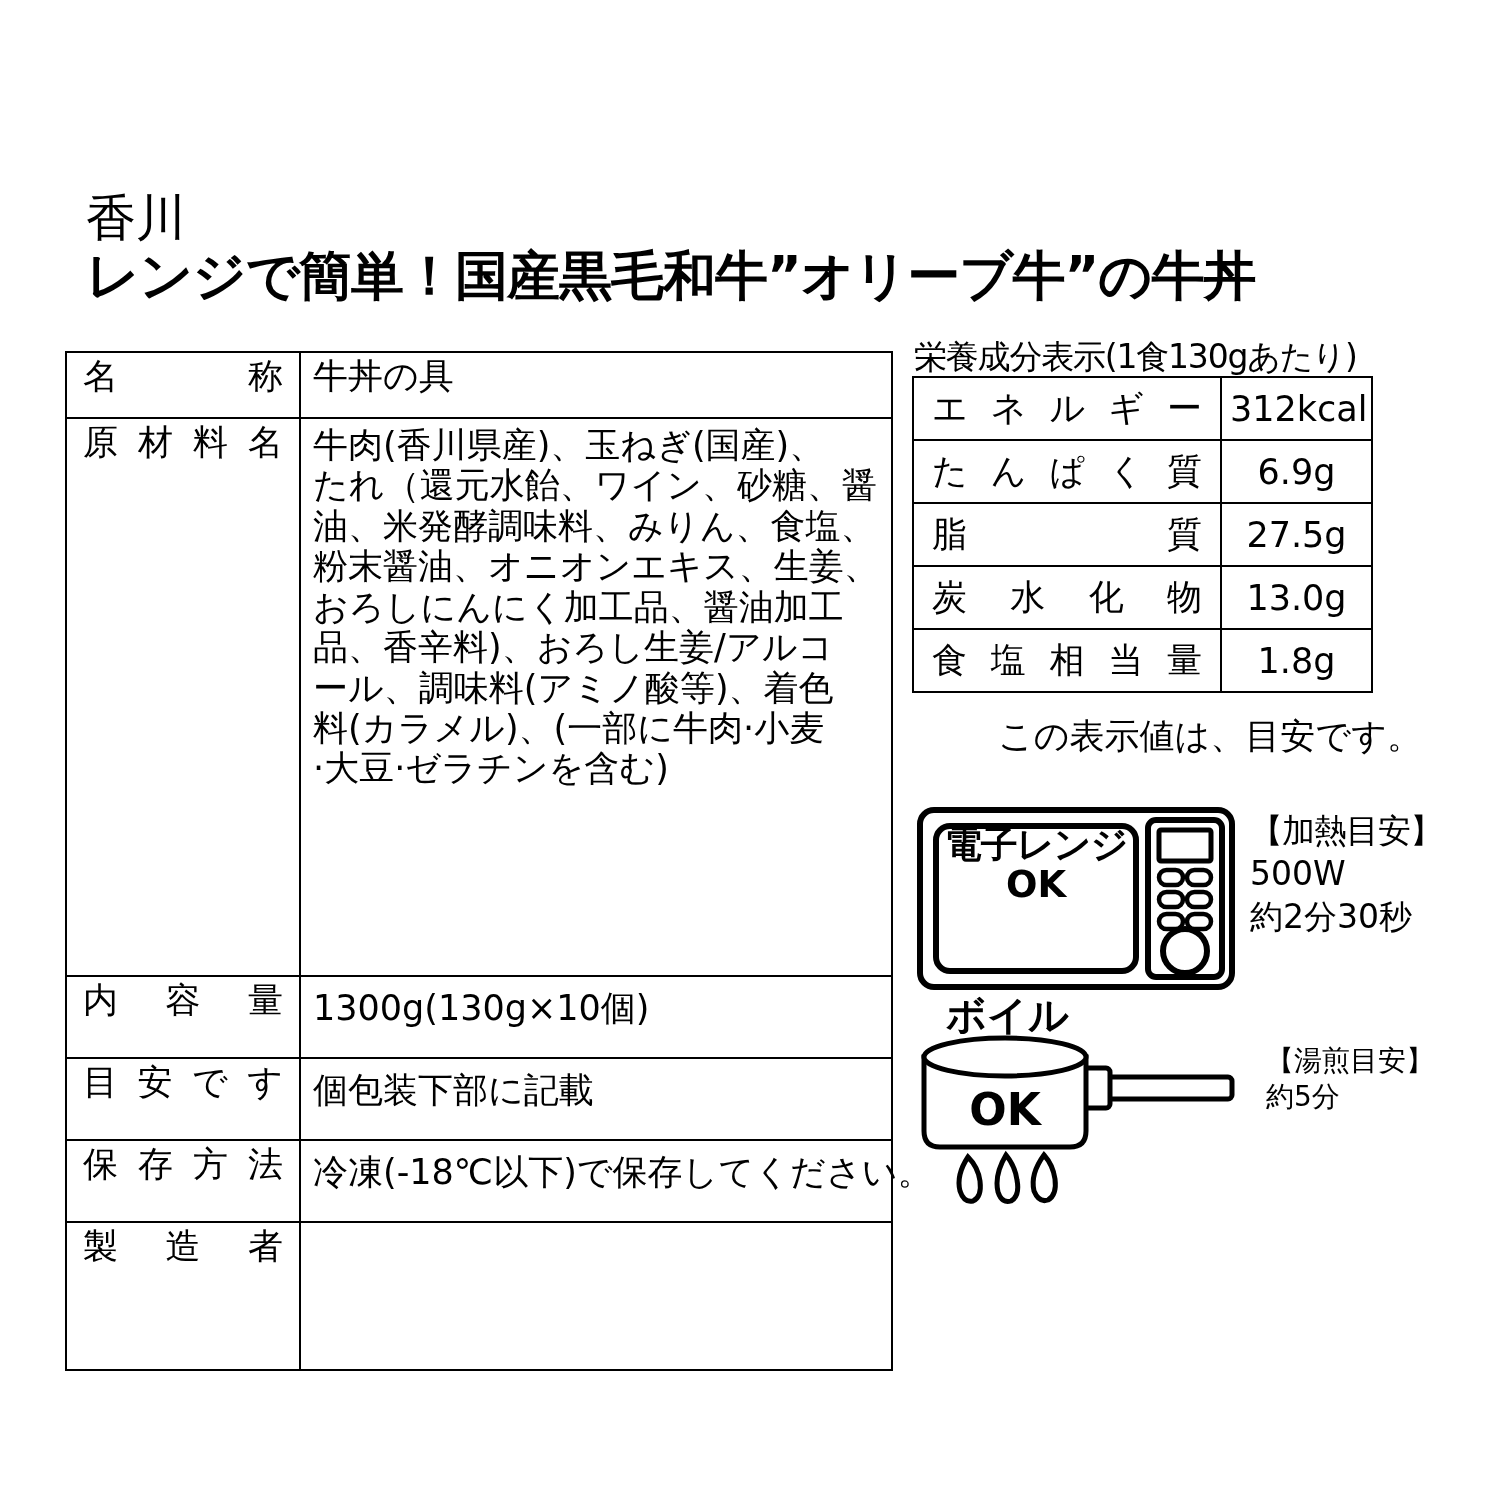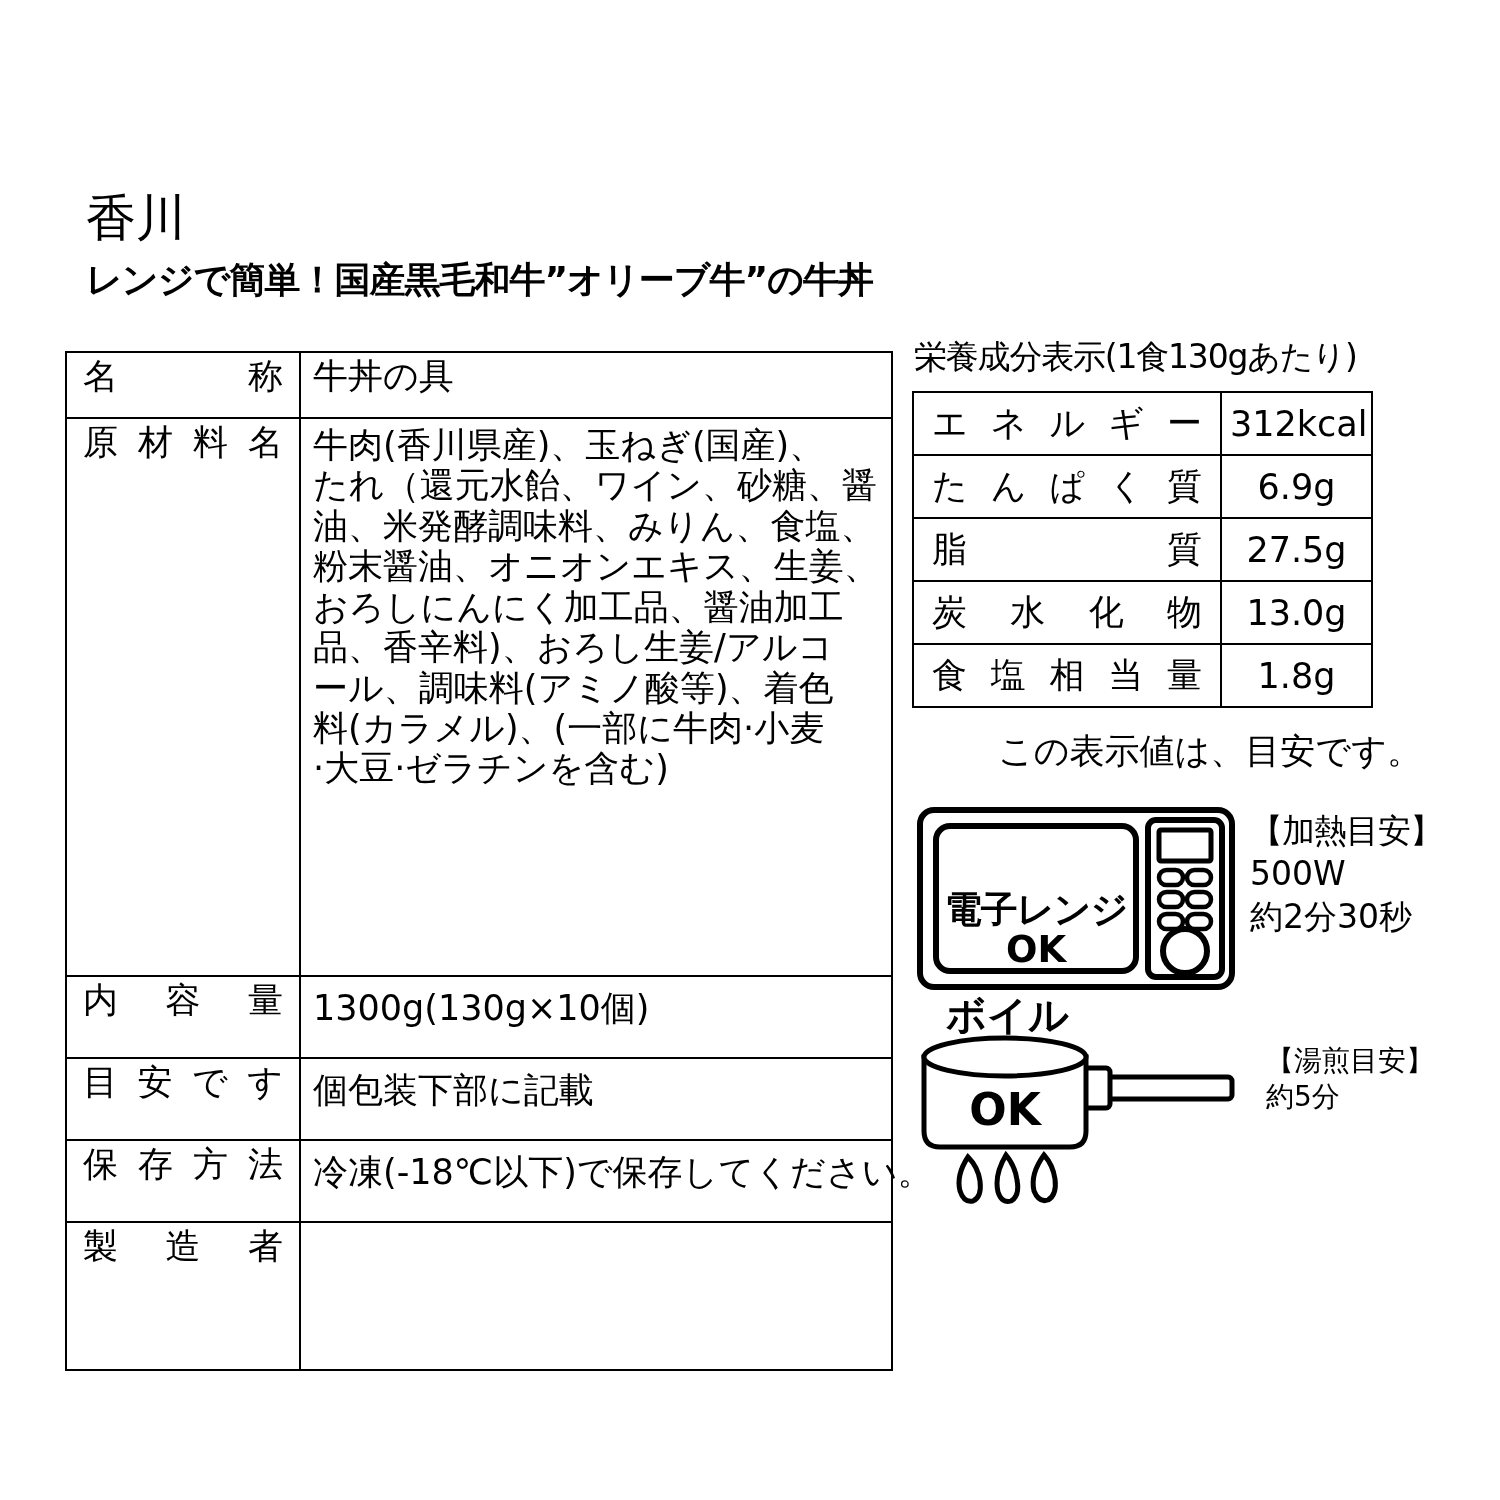--- a/index.html
+++ b/index.html
@@ -25,26 +25,26 @@
     width: 1330px;
   }
   #prefecture {
     font-size: 50px;
     font-weight: normal;
     line-height: 1.12;
     letter-spacing: 0px;
     white-space: nowrap;
   }
   #product-title {
-    font-size: 36px;
+    font-size: 53px;
     font-weight: bold;
     line-height: 1.12;
     letter-spacing: -1px;
     white-space: nowrap;
-    margin-top: 14px;
+    margin-top: 0;
   }
 
   
   #main-table {
     position: absolute;
     left: 65px;
     top: 351px;
     width: 828px;
     border-collapse: collapse;
     table-layout: fixed;
@@ -90,21 +90,21 @@
     position: absolute;
     left: 912px;
     top: 340px;
     width: 510px;
   }
   #nutrition-heading {
     font-size: 33px;
     line-height: 1.0;
     white-space: nowrap;
     letter-spacing: -1.2px;
-    margin-bottom: 18px;
+    margin-bottom: 3px;
     margin-left: 2px;
   }
   #nutrition-table {
     border-collapse: collapse;
     table-layout: fixed;
     width: 461px;
   }
   #nutrition-table td {
     border: 2.5px solid #000;
     font-size: 35px;
@@ -277,21 +277,21 @@
 
       <rect x="243" y="64" width="24" height="15" rx="7.5" ry="7.5" fill="#ffffff" stroke="#000000" stroke-width="4.5"></rect>
       <rect x="271" y="64" width="24" height="15" rx="7.5" ry="7.5" fill="#ffffff" stroke="#000000" stroke-width="4.5"></rect>
       <rect x="243" y="86" width="24" height="15" rx="7.5" ry="7.5" fill="#ffffff" stroke="#000000" stroke-width="4.5"></rect>
       <rect x="271" y="86" width="24" height="15" rx="7.5" ry="7.5" fill="#ffffff" stroke="#000000" stroke-width="4.5"></rect>
       <rect x="243" y="108" width="24" height="15" rx="7.5" ry="7.5" fill="#ffffff" stroke="#000000" stroke-width="4.5"></rect>
       <rect x="271" y="108" width="24" height="15" rx="7.5" ry="7.5" fill="#ffffff" stroke="#000000" stroke-width="4.5"></rect>
 
       <circle cx="269" cy="145" r="22" fill="#ffffff" stroke="#000000" stroke-width="6"></circle>
     </svg>
-    <div style="position:absolute;left:20px;top:20px;width:200px;height:145px;display:flex;flex-direction:column;align-items:center;justify-content:flex-end;">
+    <div style="position:absolute;left:20px;top:20px;width:200px;height:145px;display:flex;flex-direction:column;align-items:center;justify-content:flex-start;">
       <div class="icon-ok-label" style="font-size:37px;line-height:1.05;letter-spacing:-1px;">電子レンジ</div>
       <div class="icon-ok-label" style="font-size:37px;line-height:1.1;">OK</div>
     </div>
   </div>
   <div id="microwave-text">
     <div class="bracket">【加熱目安】</div>
     <div>500W</div>
     <div>約2分30秒</div>
   </div>
 </div>

